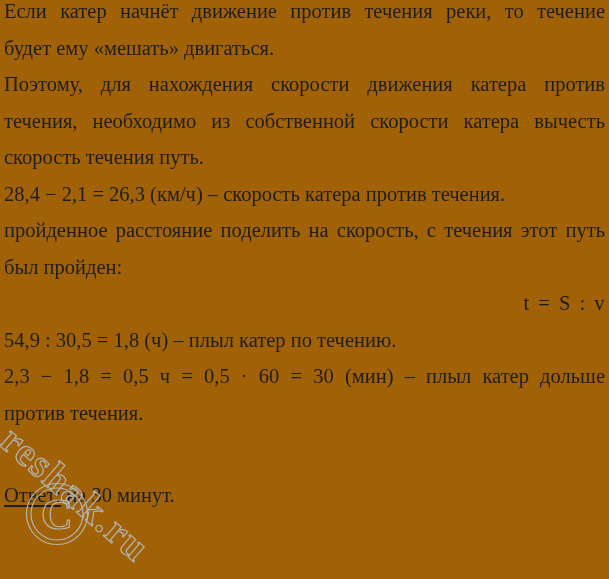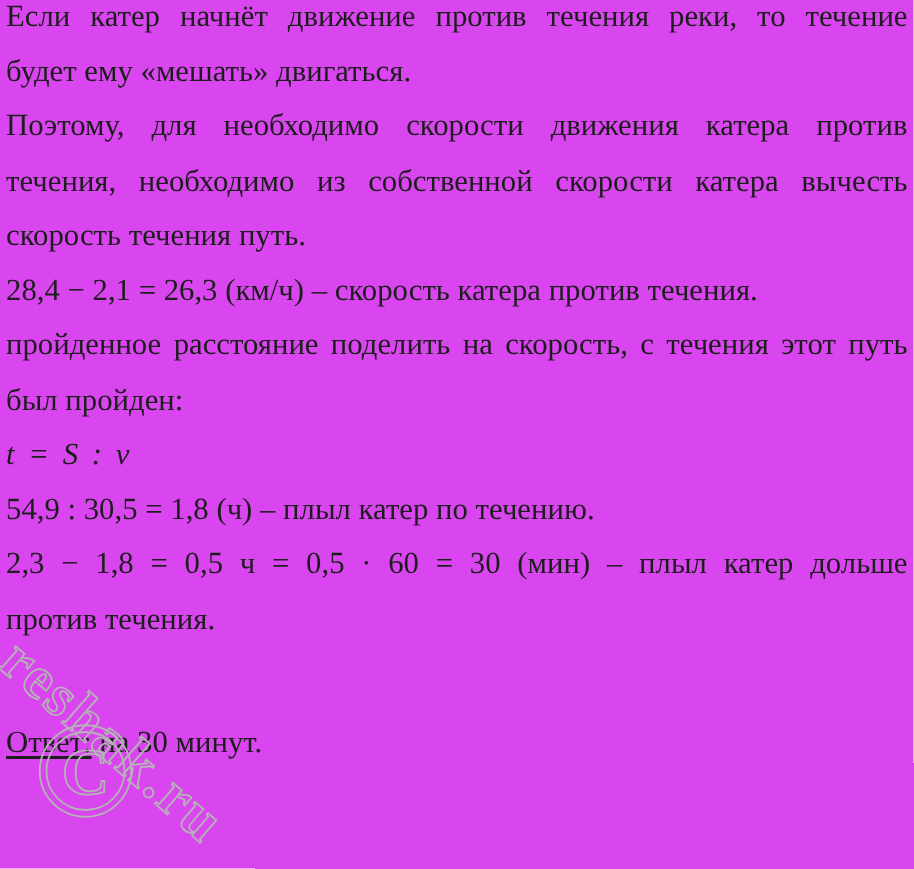--- a/index.html
+++ b/index.html
@@ -1,20 +1,20 @@
 <!DOCTYPE html>
 <html><head>
 <meta charset="utf-8">
 <style>
   html, body { margin: 0; padding: 0; background: #ffffff; }
   .page {
     position: relative;
     width: 609px;
     height: 579px;
-    background: #d946ef;
+    background: #a16207;
     overflow: hidden;
     font-family: "Liberation Serif", "DejaVu Serif", serif;
     color: #1d1d1d;
   }
   .doc {
     position: absolute;
     left: 4px;
     top: -7px;
     width: 601px;
   }
@@ -22,23 +22,23 @@
     font-size: 20.5px;
     line-height: 36.5px;
     height: 36.5px;
     overflow: hidden;
   }
   .j {
     text-align: justify;
     text-align-last: justify;
   }
   .formula {
-    font-style: italic;
     letter-spacing: 0.5px;
     word-spacing: 3px;
+    text-align: right;
   }
   .answer { margin-top: 46px; }
   .answer-label {
     text-decoration: underline;
     text-underline-offset: 3px;
   }
   .wm-text {
     position: absolute;
     left: 22px;
     top: 416px;
@@ -66,21 +66,21 @@
     font-weight: bold;
   }
 </style>
 </head>
 <body>
 
 <div class="page">
   <div class="doc">
     <div class="ln j">Если катер начнёт движение против течения реки, то течение</div>
     <div class="ln">будет ему «мешать» двигаться.</div>
-    <div class="ln j">Поэтому, для необходимо скорости движения катера против</div>
+    <div class="ln j">Поэтому, для нахождения скорости движения катера против</div>
     <div class="ln j">течения, необходимо из собственной скорости катера вычесть</div>
     <div class="ln">скорость течения путь.</div>
     <div class="ln">28,4 − 2,1 = 26,3 (км/ч) – скорость катера против течения.</div>
     <div class="ln j">пройденное расстояние поделить на скорость, с течения этот путь</div>
     <div class="ln">был пройден:</div>
     <div class="ln formula">t = S : v</div>
     <div class="ln">54,9 : 30,5 = 1,8 (ч) – плыл катер по течению.</div>
     <div class="ln j">2,3 − 1,8 = 0,5 ч = 0,5 · 60 = 30 (мин) – плыл катер дольше</div>
     <div class="ln">против течения.</div>
     <div class="ln answer"><span class="answer-label">Ответ:</span><span> на 30 минут.</span></div>

